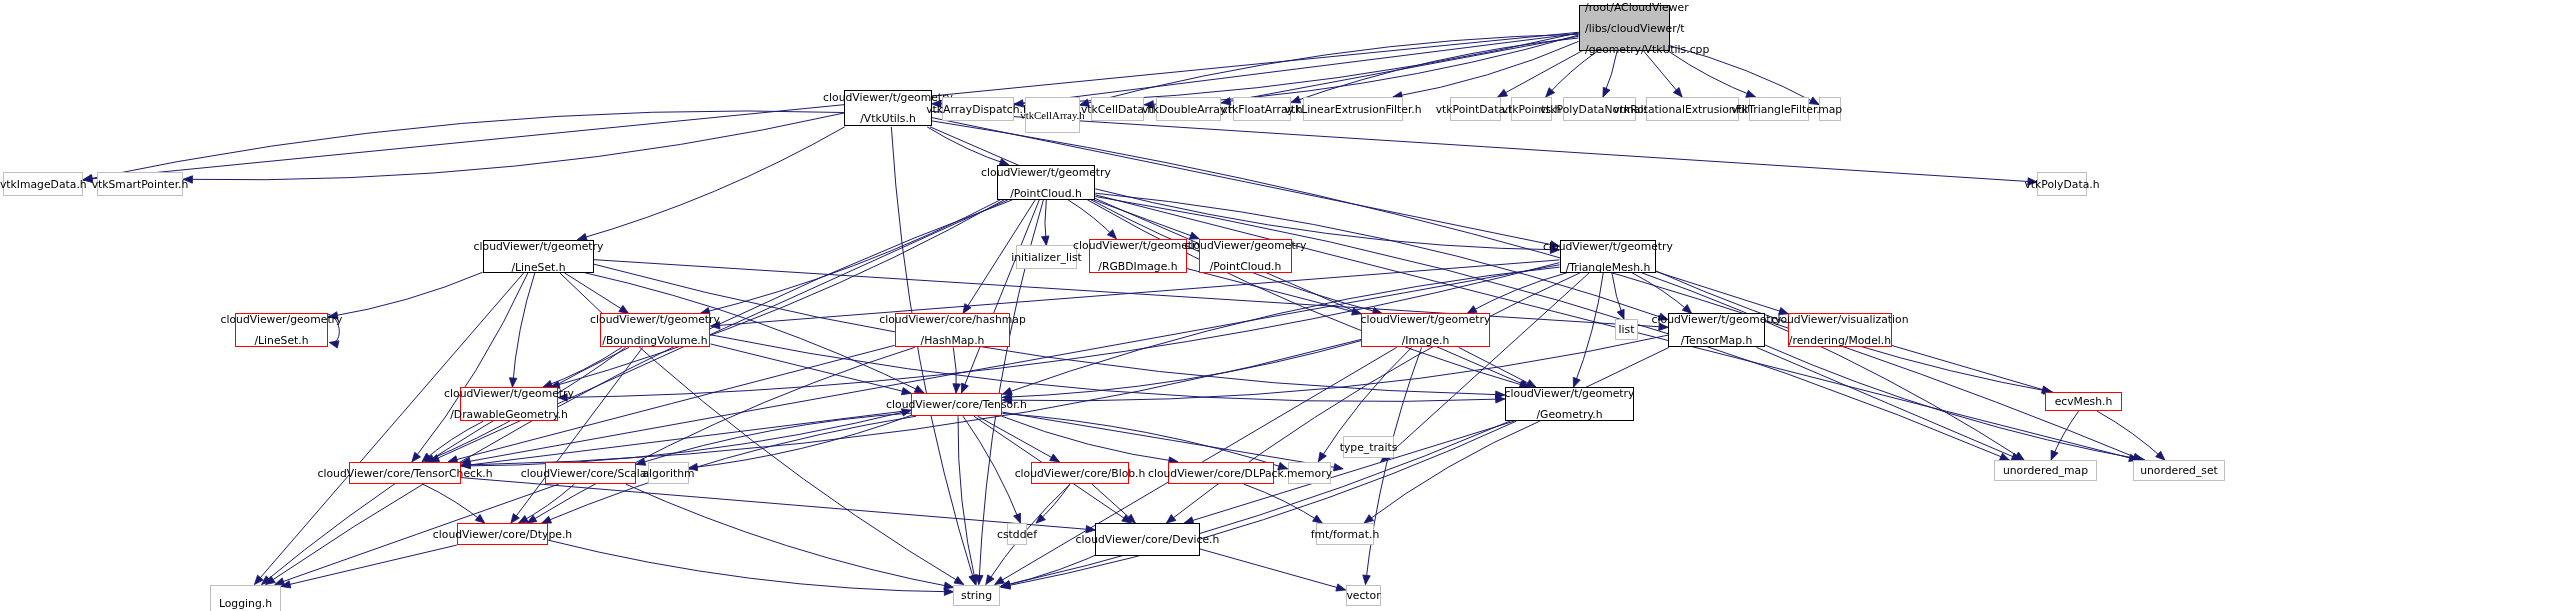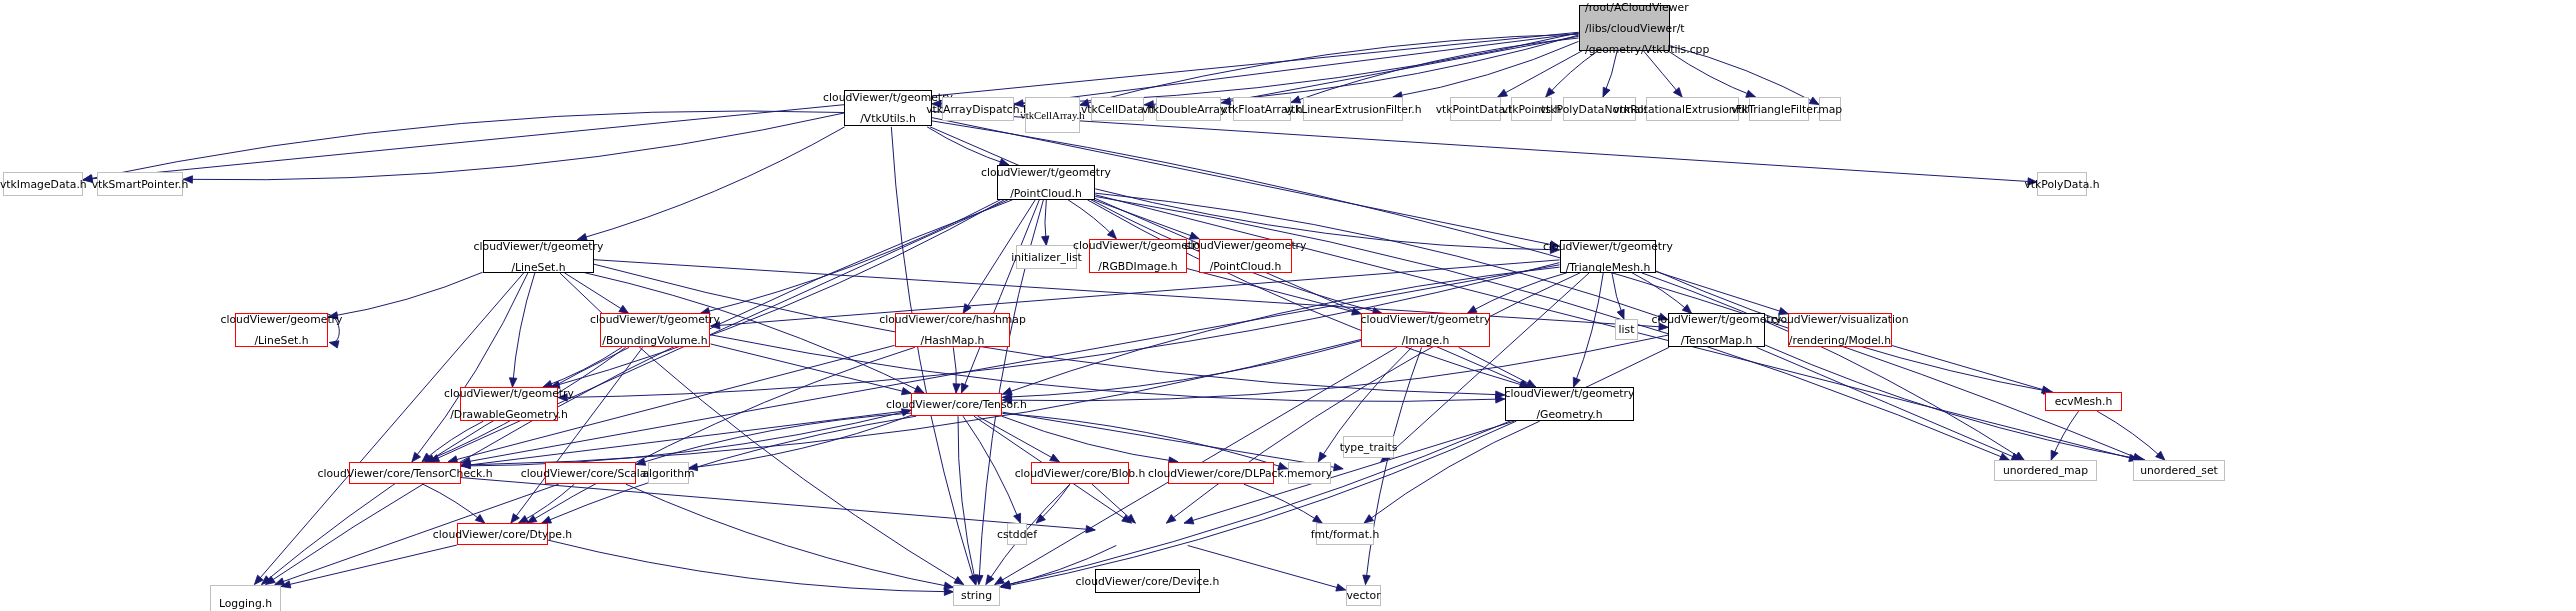--- a/index.html
+++ b/index.html
@@ -535,20 +535,20 @@
       <div class="node red" style="left: 545px; top: 462px; width: 91px; height: 22.4px;"><span>cloudViewer/core/Scalar.h</span></div>
       <div class="node std" style="left: 648px; top: 462px; width: 41px; height: 22.4px;"><span>algorithm</span></div>
       <div class="node red" style="left: 1031px; top: 462px; width: 98px; height: 22.4px;"><span>cloudViewer/core/Blob.h</span></div>
       <div class="node red" style="left: 1168px; top: 462px; width: 106px; height: 22.4px;"><span>cloudViewer/core/DLPack.h</span></div>
       <div class="node std" style="left: 1288px; top: 462px; width: 43px; height: 22.4px;"><span>memory</span></div>
       <div class="node std" style="left: 1343px; top: 436px; width: 51px; height: 22.4px;"><span>type_traits</span></div>
       <div class="node std" style="left: 1994px; top: 460px; width: 103px; height: 21px;"><span>unordered_map</span></div>
       <div class="node std" style="left: 2133px; top: 460px; width: 92px; height: 21px;"><span>unordered_set</span></div>
       <div class="node red" style="left: 457px; top: 523px; width: 91px; height: 22.4px;"><span>cloudViewer/core/Dtype.h</span></div>
       <div class="node std" style="left: 1007px; top: 523px; width: 20px; height: 22.4px;"><span>cstddef</span></div>
-      <div class="node doc" style="left: 1095px; top: 523px; width: 105px; height: 24px; margin-top: 46px;"><span>cloudViewer/core/Device.h</span></div>
+      <div class="node doc" style="left: 1095px; top: 523px; width: 105px; height: 33px;"><span>cloudViewer/core/Device.h</span></div>
       <div class="node std" style="left: 1316px; top: 523px; width: 58px; height: 22.4px;"><span>fmt/format.h</span></div>
       <div class="node std" style="left: 210px; top: 585px; width: 71px; height: 37px;"><span>Logging.h</span></div>
       <div class="node std" style="left: 953px; top: 585px; width: 47px; height: 21px;"><span>string</span></div>
       <div class="node std" style="left: 1346px; top: 585px; width: 35px; height: 21px;"><span>vector</span></div>
     </div>
 </div>
 
 
 </body></html>

